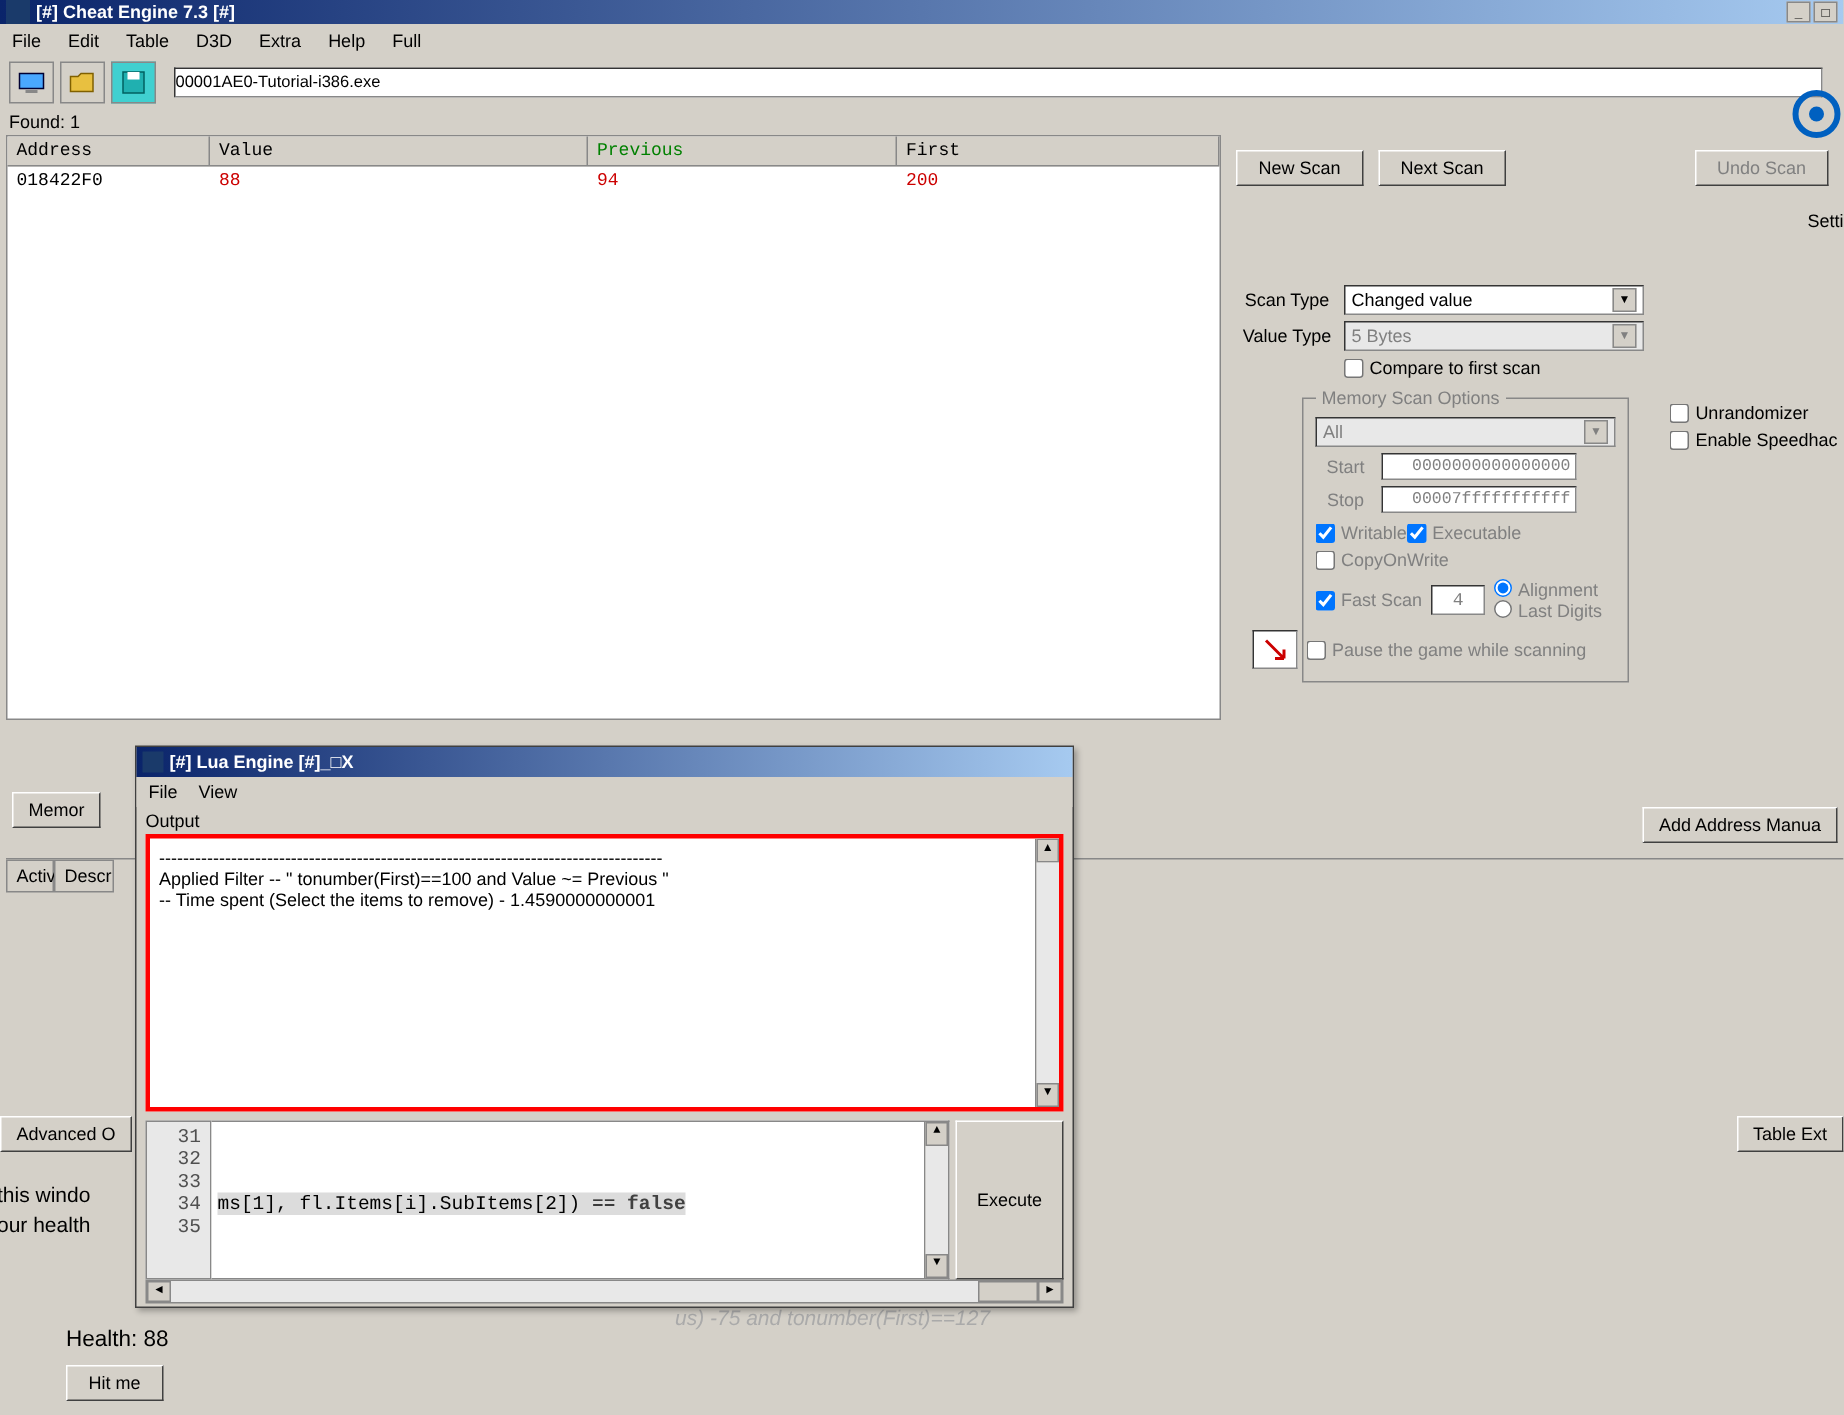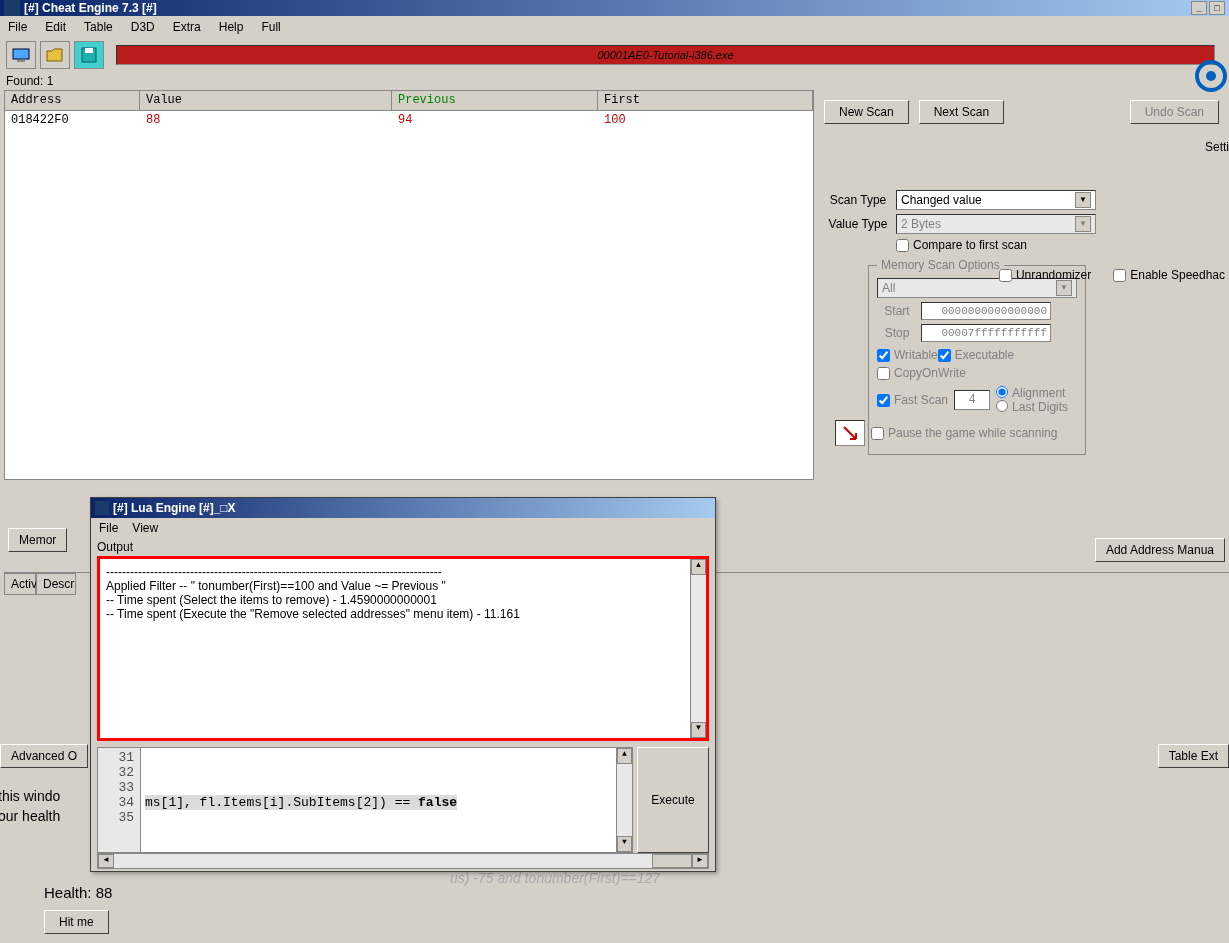--- a/index.html
+++ b/index.html
@@ -7,21 +7,21 @@
   .titlebar { background: linear-gradient(to right, #0a246a, #a6caf0); color: white; height: 16px; display: flex; align-items: center; padding: 0 4px; font-weight: bold; }
   .titlebar .icon { width: 16px; height: 16px; background: #1a3a6a; margin-right: 4px; }
   .titlebar .spacer { flex: 1; }
   .titlebar .winbtn { width: 16px; height: 14px; background: #d4d0c8; border: 1px solid #888; margin-left: 2px; font-size: 9px; text-align: center; line-height: 12px; color: black; }
   .menubar { background: #d4d0c8; height: 22px; display: flex; align-items: center; padding: 0 8px; gap: 18px; }
   .menubar span { cursor: default; }
   .toolbar { height: 34px; display: flex; align-items: center; padding: 2px 6px; gap: 4px; }
   .toolbtn { width: 30px; height: 28px; border: 1px solid #888; background: #d4d0c8; display:flex; align-items:center; justify-content:center; }
   .toolbtn.computer { background: #d4d0c8; }
   .toolbtn svg { width: 20px; height: 20px; }
-  .progressbar { flex: 1; height: 20px; border: 1px inset #888; background: #b91c1c; margin: 0 8px; display:flex; align-items:center; justify-content:center; position:relative; font-size:11px;font-style:italic; }
+  .progressbar { flex: 1; height: 20px; border: 1px inset #888; background: #ffffff; margin: 0 8px; display:flex; align-items:center; justify-content:flex-start; position:relative; font-size:11px; }
   .gear { width: 36px; height: 36px; position:absolute; right:0; top:58px; }
   .found { padding: 2px 6px; font-size: 12px; }
   .results-area { display:flex; }
   .results-table { width: 810px; border: 1px solid #888; background: white; margin-left: 4px; height: 390px; }
   .results-header { display:flex; background: #d4d0c8; border-bottom: 1px solid #888; height: 20px; font-family: 'Courier New', monospace; font-size: 12px; }
   .results-header div { border-right: 1px solid #888; padding: 2px 6px; }
   .col-addr { width: 135px; }
   .col-val { width: 252px; }
   .col-prev { width: 206px; color: #008000; }
   .col-first { flex:1; }
@@ -60,34 +60,34 @@
   .lua-output { margin:0 6px 6px; border:3px solid #ff0000; background:white; height:185px; padding:6px; font-size:12px; position:relative; overflow:hidden; }
   .lua-output-inner { font-family: Tahoma, sans-serif; }
   .lua-scrollbar { position:absolute; right:0; top:0; bottom:0; width:16px; background:#d4d0c8; border-left:1px solid #888; }
   .lua-scrollbar .thumb-area { position:absolute; top:16px; bottom:16px; left:0; right:0; background:#e8e8e8; }
   .lua-scrollbar .btn-up, .lua-scrollbar .btn-down { position:absolute; left:0; right:0; height:16px; background:#d4d0c8; border:1px solid #888; font-size:8px; text-align:center; }
   .lua-scrollbar .btn-up{top:0;} .lua-scrollbar .btn-down{bottom:0;}
   .lua-code { margin:4px 6px 0; display:flex; height:106px; }
   .lua-gutter { width:44px; background:#e8e8e8; border:1px solid #888; text-align:right; padding:2px 6px; font-family:'Courier New',monospace; font-size:13px; color:#505050; }
   .lua-editor { flex:1; background:white; border:1px solid #888; border-left:none; padding:2px 4px; font-family:'Courier New',monospace; font-size:13px; position:relative; overflow:hidden; }
   .lua-editor .hl { background:#dcdcdc; display:inline-block; }
-  .lua-editor .kw { color:#000000; font-weight:bold; }
+  .lua-editor .kw { color:#404040; font-weight:bold; }
   .lua-exec-btn { width:72px; border:1px solid; border-color:#fff #404040 #404040 #fff; display:flex; align-items:center; justify-content:center; background:#d4d0c8; margin-left:4px; }
   .hscroll { height:16px; background:#d4d0c8; border:1px solid #888; margin:0 6px; display:flex; }
   .hscroll .hbtn { width:16px; border:1px solid #888; background:#d4d0c8; font-size:8px; text-align:center; }
   .hscroll .track { flex:1; background:#e8e8e8; position:relative; }
   .hscroll .thumb { position:absolute; top:0; bottom:0; width:40px; background:#d4d0c8; border:1px solid #888; }
   
   .tutorial-bg { position:absolute; top:786px; left:0; right:0; font-size:14px; color:#000; }
   .tutorial-text { position:absolute; left:-2px; top:0; line-height:20px; }
   .ghost-text { position:absolute; left:450px; top:870px; color:#aaa; font-style:italic; font-size:14px; }
   .health-box { position:absolute; top:884px; left:44px; font-size:15px; }
   .hitme { position:absolute; top:910px; left:44px; }
   
-  .side-checks { position:absolute; right:4px; top:266px; display:flex; gap:22px; }
+  .side-checks { position:absolute; right:4px; top:266px; display:flex; flex-direction:column; gap:0; }
   .settings-label { position:absolute; right:0; top:140px; font-size:12px; }
   .right-btn { position:absolute; right:4px; top:538px; }
   .advanced-tab { position:absolute; top:744px; left:0; }
   .table-ext { position:absolute; top:744px; right:0; }
 </style>
 </head>
 <body>
 
 <div class="titlebar">
   <div class="icon"></div>
@@ -146,21 +146,21 @@
       <div class="col-addr">Address</div>
       <div class="col-val">Value</div>
       <div class="col-prev">Previous</div>
       <div class="col-first">First</div>
     </div>
     <div class="results-body">
       <div class="results-row">
         <div class="col-addr">018422F0</div>
         <div class="col-val">88</div>
         <div class="col-prev">94</div>
-        <div class="col-first">100</div>
+        <div class="col-first">200</div>
       </div>
     </div>
   </div>
 
   <div class="scan-panel">
     <div class="btnrow">
       <button class="btn">New Scan</button>
       <button class="btn">Next Scan</button>
       <div style="flex:1"></div>
       <button class="btn disabled">Undo Scan</button>
@@ -169,21 +169,21 @@
     <div class="formrow">
       <label>Scan Type</label>
       <div class="select" style="width:200px;flex:none;">
         <span>Changed value</span>
           <span class="arrow">▼</span>
       </div>
     </div>
     <div class="formrow">
       <label>Value Type</label>
       <div class="select disabled" style="width:200px;flex:none;">
-        <span>2 Bytes</span>
+        <span>5 Bytes</span>
           <span class="arrow">▼</span>
       </div>
     </div>
     <div class="checkbox" style="margin-left:72px;">
       <input type="checkbox" style="">
       <span>Compare to first scan</span>
     </div>
 
     <fieldset class="fieldset" style="width:218px;margin-left:44px;">
       <legend>Memory Scan Options</legend>
@@ -293,21 +293,20 @@
     <span>View</span>
   </div>
   <div class="lua-output-label">Output</div>
   <div class="lua-output">
     <div class="lua-output-inner">
       <div>------------------------------------------------------------------------------------</div>
       <div>Applied Filter -- " tonumber(First)==100 and Value ~= Previous  "</div>
       <div></div>
       <div>-- Time spent (Select the items to remove)  -  1.4590000000001</div>
       <div></div>
-      <div>-- Time spent (Execute the "Remove selected addresses" menu item)  -  11.161</div>
     </div>
     <div class="lua-scrollbar">
       <div class="btn-up">▲</div>
       <div class="thumb-area"></div>
       <div class="btn-down">▼</div>
     </div>
   </div>
   <div class="lua-code">
     <div class="lua-gutter">
       <div>31</div>

